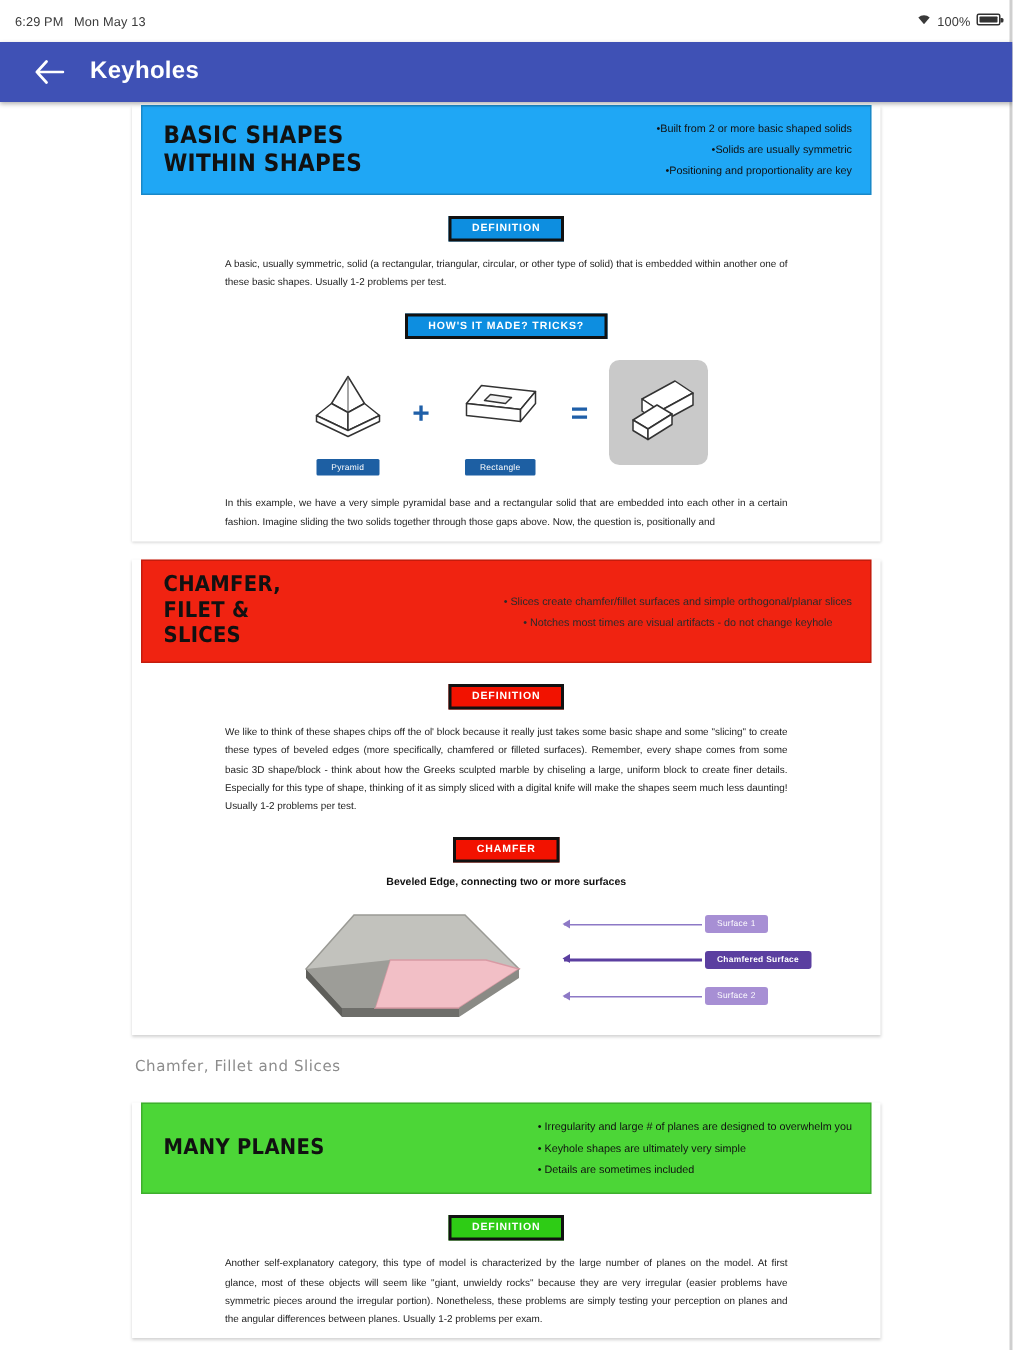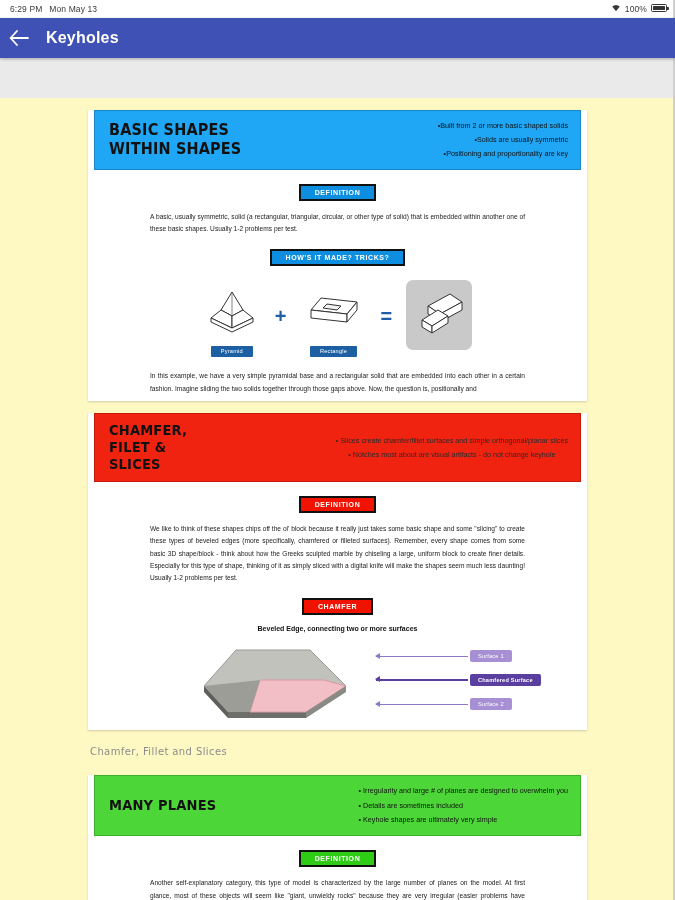--- a/index.html
+++ b/index.html
@@ -6,46 +6,46 @@
   html, body {
     width: 675px; height: 900px;
     font-family: "Liberation Sans", sans-serif;
     background: #e8e8e8;
     overflow: hidden;
   }
   #app { position: relative; width: 675px; height: 900px; background: #eaeaea; }
 
   
   .statusbar {
-    height: 18px; background: #ffffff; display: flex; align-items: center;
+    height: 28px; background: #ffffff; display: flex; align-items: center;
     justify-content: space-between; padding: 0 8px 0 10px;
     font-size: 8.5px; color: #3a3a3a; letter-spacing: .1px;
   }
   .sb-left { display: flex; align-items: center; gap: 7px; }
   .sb-right { display: flex; align-items: flex-start; gap: 4px; }
   .wifi-icon { display:inline-block; width: 10px; height: 8px; position: relative; }
   .wifi-icon svg { display:block; }
   .batt { width: 16px; height: 8px; border: 1px solid #333; border-radius: 1.5px; position: relative; background:#fff;}
   .batt::after { content:""; position:absolute; left:1px; top:1px; bottom:1px; right:1px; background:#333; border-radius:.5px;}
   .batt::before { content:""; position:absolute; right:-3px; top:2px; width:2px; height:3px; background:#333; border-radius:0 1px 1px 0;}
 
   
   .appbar {
     height: 40px; background: #3f51b5; display: flex; align-items: center;
-    padding-left: 8px; gap: 16px; color: #fff;
+    padding-left: 22px; gap: 16px; color: #fff;
     box-shadow: 0 1px 3px rgba(0,0,0,.3);
     position: relative; z-index: 5; text-align: center;
   }
   .back-arrow { width: 22px; height: 22px; display:flex; align-items:center; justify-content:center; cursor: pointer; }
   .appbar-title { font-size: 16px; font-weight: 600; letter-spacing: .2px; }
 
   
   .scroll {
     position:absolute; top: 58px; left:0; right:0; bottom:0;
-    background:#fef9c3; overflow:hidden;margin-top:40px;
+    background:#ffffff; overflow:hidden;
   }
   .scroll-inner { padding: 6px 0 0 0; }
 
   .card {
     background:#ffffff; margin: 0 88px 12px 88px; width: 499px;
     box-shadow: 0 1px 2px rgba(0,0,0,.18);
     padding-bottom: 2px;
   }
   .card-body { padding: 0 0 4px 0; }
   .card-caption {
@@ -233,21 +233,21 @@
 
       <div class="card">
         <div class="band red">
           <div class="band-title">
             <div>CHAMFER,</div>
             <div>FILET &amp;</div>
             <div>SLICES</div>
           </div>
           <div class="band-bullets">
             <div>• Slices create chamfer/fillet surfaces and simple orthogonal/planar slices</div>
-            <div>• Notches most about are visual artifacts -  do not change keyhole</div>
+            <div>• Notches most times are visual artifacts -  do not change keyhole</div>
           </div>
         </div>
         <div class="card-body">
           <div class="badge-row">
             <span class="badge red">DEFINITION</span>
           </div>
           <div class="para">We like to think of these shapes chips off the ol' block because it really just takes some basic shape and some "slicing" to create these types of beveled edges (more specifically, chamfered or filleted surfaces). Remember, every shape comes from some basic 3D shape/block - think about how the Greeks sculpted marble by chiseling a large, uniform block to create finer details. Especially for this type of shape, thinking of it as simply sliced with a digital knife will make the shapes seem much less daunting! Usually 1-2 problems per test.</div>
 
           <div class="badge-row">
             <span class="badge red">CHAMFER</span>
@@ -284,22 +284,22 @@
       </div>
       <div class="card-caption" style="margin:0 88px 10px 88px;">Chamfer, Fillet and Slices</div>
 
       <div class="card">
         <div class="band green">
           <div class="band-title">
             <div>MANY PLANES</div>
           </div>
           <div class="band-bullets">
             <div>• Irregularity and large # of planes are designed to overwhelm you</div>
+            <div>• Keyhole shapes are ultimately very simple</div>
             <div>• Details are sometimes included</div>
-            <div>• Keyhole shapes are ultimately very simple</div>
           </div>
         </div>
         <div class="card-body">
           <div class="badge-row">
             <span class="badge green">DEFINITION</span>
           </div>
           <div class="para">Another self-explanatory category, this type of model is characterized by the large number of planes on the model. At first glance, most of these objects will seem like "giant, unwieldy rocks" because they are very irregular (easier problems have symmetric pieces around the irregular portion). Nonetheless, these problems are simply testing your perception on planes and the angular differences between planes. Usually 1-2 problems per exam.</div>
 
         </div>
       </div>

